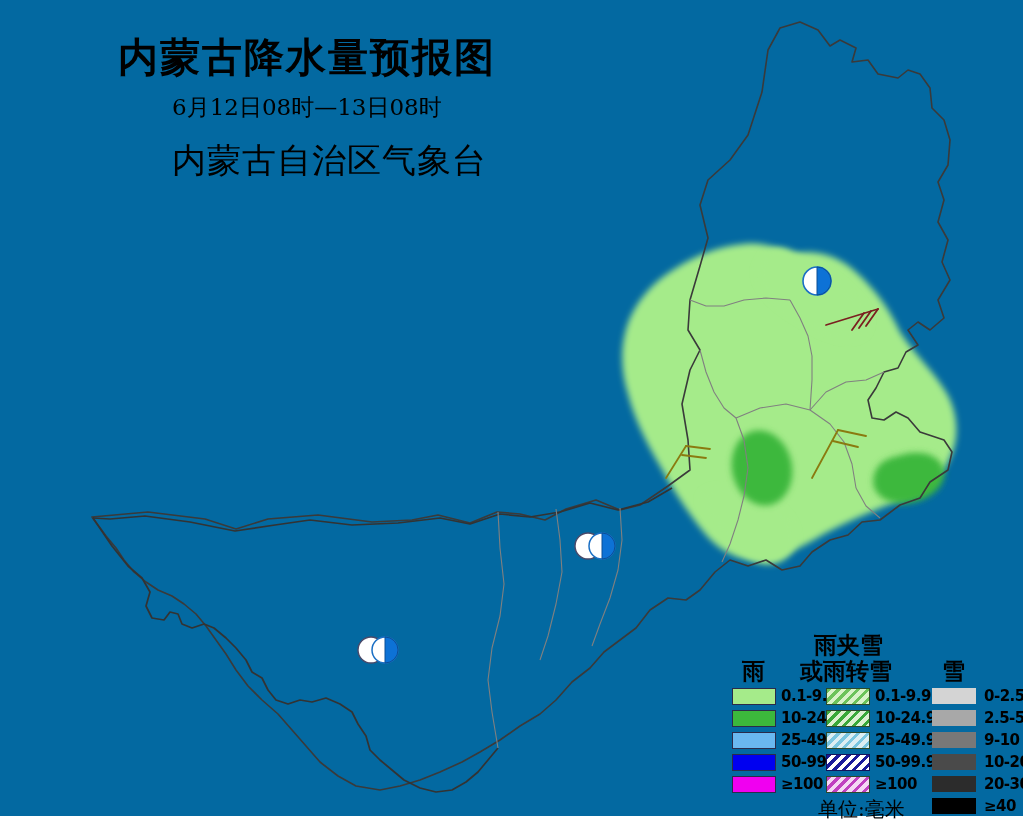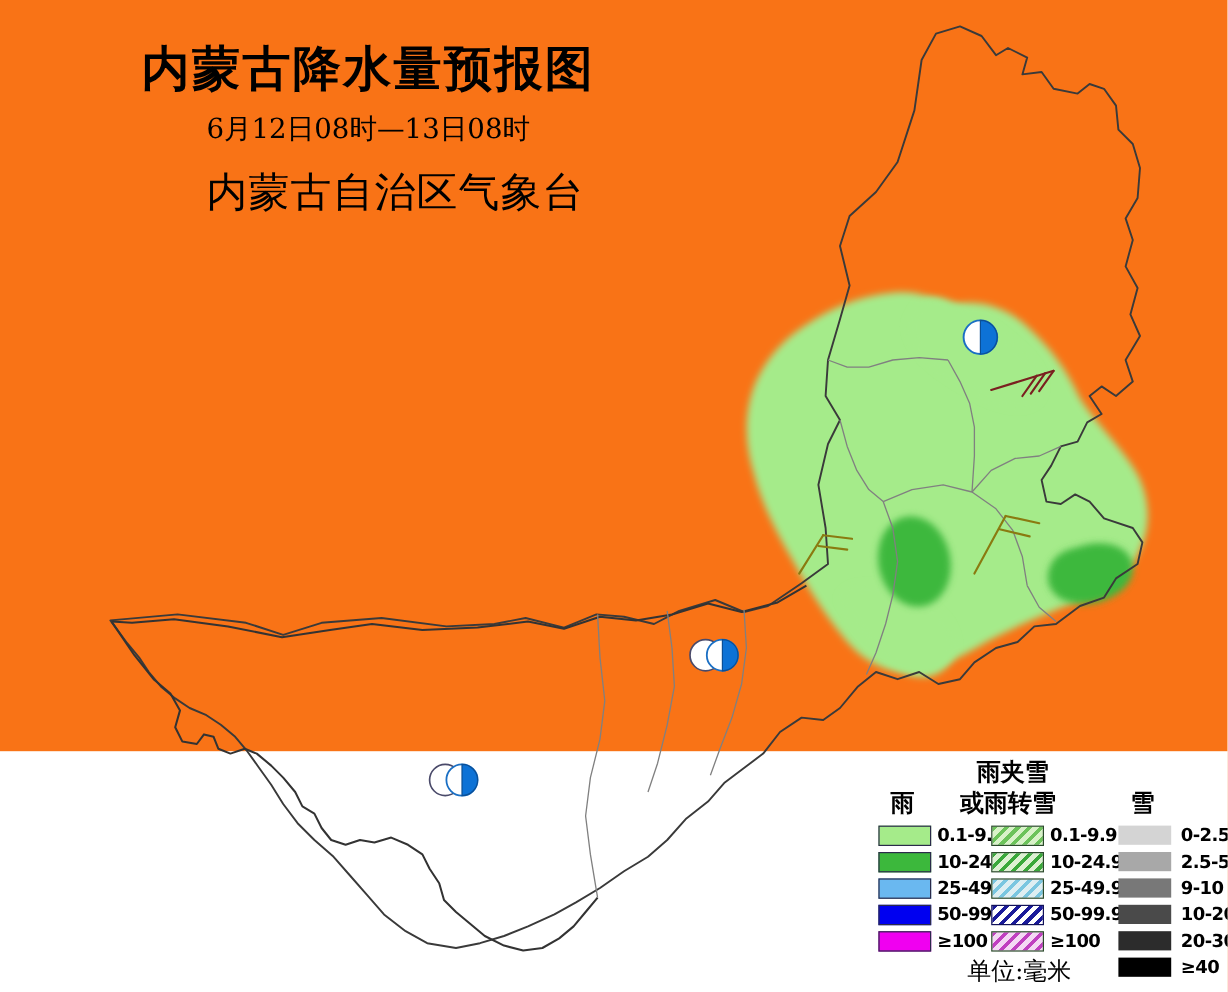--- a/index.html
+++ b/index.html
@@ -2,21 +2,21 @@
 <html lang="zh"><head>
 <meta charset="utf-8">
 <title>内蒙古降水量预报图</title>
 <style>
   html,body{margin:0;padding:0;background:#ffffff;}
   body{
     width:1023px;height:827px;position:relative;overflow:hidden;
     font-family:"Liberation Serif","DejaVu Serif",serif;
     color:#000;
   }
-  #stage{position:absolute;left:0;top:0;width:1023px;height:626px;background:#f97316;}
+  #stage{position:absolute;left:0;top:0;width:1023px;height:816px;background:#0369a1;}
 
   
   .title-block{position:absolute;left:0;top:0;width:560px;pointer-events:none;}
   .main-title{
     position:absolute;left:118px;top:30px;
     font-size:40px;font-weight:bold;letter-spacing:2px;
     font-family:"DejaVu Serif","Liberation Serif",serif;
     white-space:nowrap;
   }
   .sub-title{
@@ -33,40 +33,40 @@
     position:absolute;left:28px;top:786px;
     font-size:23px;white-space:nowrap;
     font-family:"DejaVu Serif","Liberation Serif",serif;
   }
 
   
   #map-svg{position:absolute;left:0;top:0;width:1023px;height:827px;}
 
   
   .legend{position:absolute;left:726px;top:628px;width:292px;height:198px;}
-  .legend-head{position:absolute;font-size:20px;font-weight:bold;white-space:nowrap;
+  .legend-head{position:absolute;font-size:23px;font-weight:bold;white-space:nowrap;
     font-family:"DejaVu Serif","Liberation Serif",serif;}
   .lh-rain{left:16px;top:28px;}
   .lh-sleet-1{left:88px;top:2px;}
   .lh-sleet-2{left:74px;top:28px;}
   .lh-snow{left:216px;top:28px;}
 
   .lcol{position:absolute;}
   .lcol-rain{left:6px;top:58px;}
   .lcol-sleet{left:100px;top:58px;}
   .lcol-snow{left:206px;top:58px;}
 
   .lrow{display:flex;align-items:center;height:20px;margin-bottom:2px;}
   .swatch{width:44px;height:17px;border:1px solid #1a1a3a;box-sizing:border-box;flex:none;}
   .swatch.plain{border-color:#2b2b4a;}
   .lbl{font-size:15px;font-weight:bold;margin-left:5px;white-space:nowrap;
     font-family:"DejaVu Sans","Liberation Sans",sans-serif;letter-spacing:-0.5px;}
   .lbl-snow{font-size:15px;font-weight:bold;margin-left:8px;white-space:nowrap;
     font-family:"DejaVu Sans","Liberation Sans",sans-serif;letter-spacing:-0.5px;}
-  .unit-text{position:absolute;left:80px;top:168px;font-size:20px;white-space:nowrap;
+  .unit-text{position:absolute;left:92px;top:168px;font-size:20px;white-space:nowrap;
     font-family:"DejaVu Serif","Liberation Serif",serif;}
   .swatch-snow{width:44px;height:16px;border:none;flex:none;}
 </style>
 </head>
 <body>
 
 <div id="stage">
 
   <svg id="map-svg" viewBox="0 0 1023 827">
     <defs>

